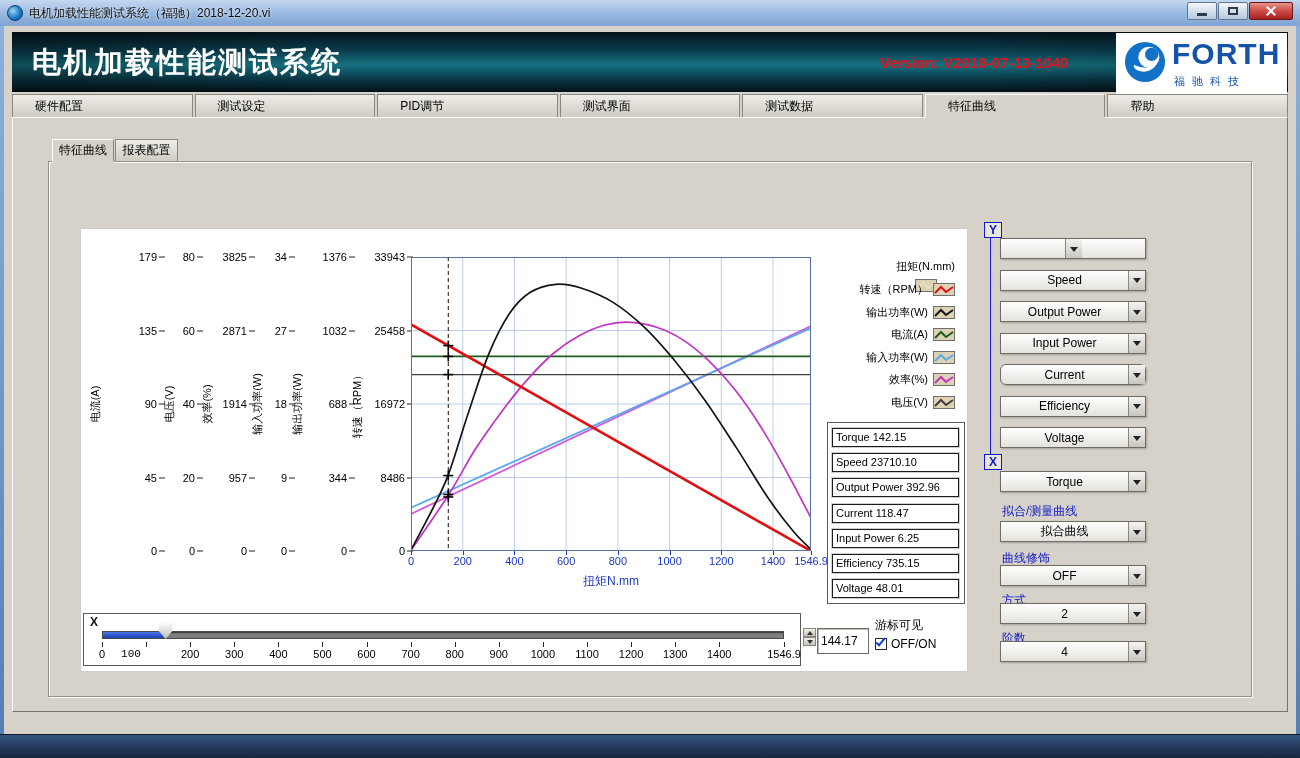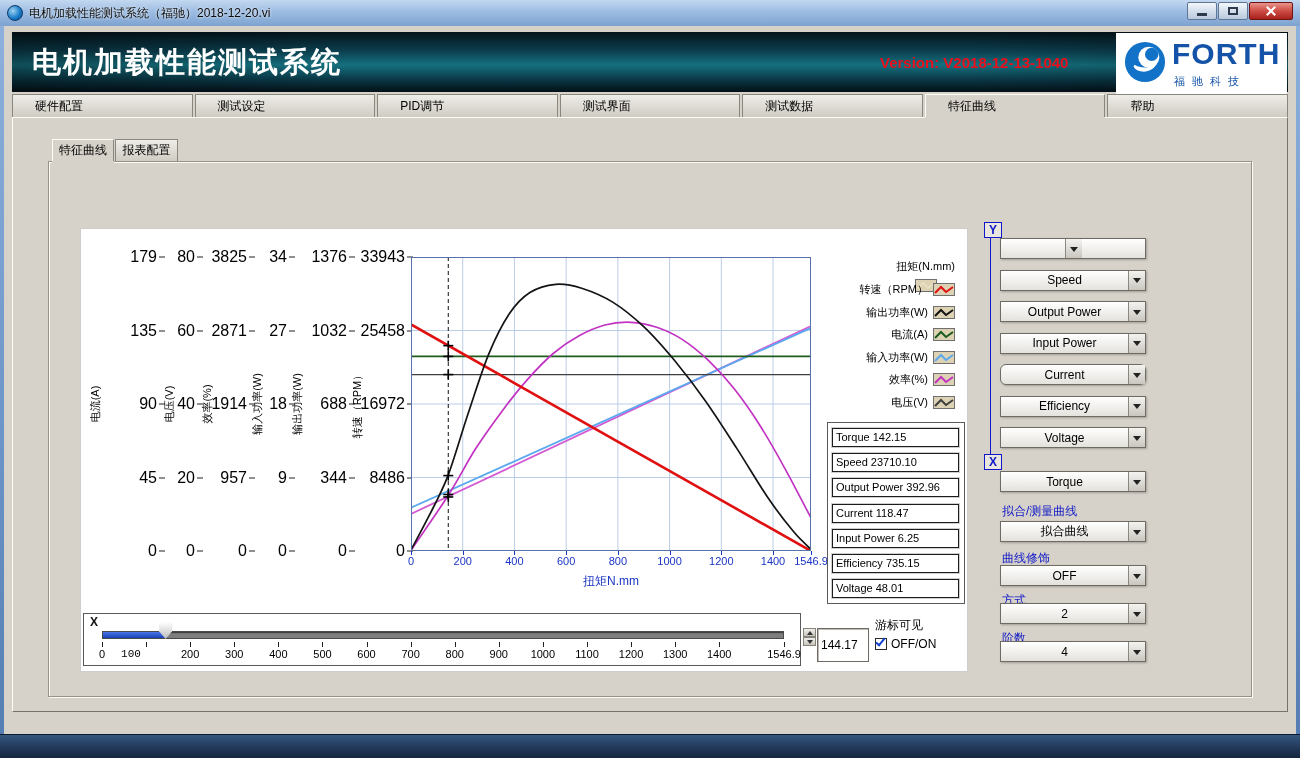--- a/index.html
+++ b/index.html
@@ -54,21 +54,21 @@
     background:linear-gradient(180deg,#efede8,#cfccc3); border:1px solid #8a877e; border-bottom:none; font-size:12px; z-index:2; }
   #subtab-0 { left:48px; top:113px; width:62px; background:#d6d2c9; border-top-color:#fcfbf8; border-left-color:#fcfbf8; box-shadow:0 2px 0 #d6d2c9; }
   #subtab-1 { left:111px; top:113px; width:63px; }
   #subpanel { position:absolute; left:44px; top:135px; width:1204px; height:536px;
     border:1px solid #96928a; box-shadow:inset 1px 1px 0 #fbfaf7,1px 1px 0 #fbfaf7; }
   
   #white-panel { position:absolute; left:76px; top:202px; width:888px; height:444px; background:#ffffff; border:1px solid #cdcdcd; }
   #yscales { position:absolute; left:0; top:28px; width:330px; height:294px; }
   .yscale-label { position:absolute; top:50%; transform:translate(-50%,-50%) rotate(-90deg);
     white-space:nowrap; font-size:11px; color:#000; }
-  .ytick-num { position:absolute; transform:translateY(-50%); font-size:16px; color:#000; }
+  .ytick-num { position:absolute; transform:translateY(-50%); font-size:11px; color:#000; }
   .ytick-dash { position:absolute; width:6px; height:1px; background:#222; transform:translateY(-50%); }
   #plot-svg { position:absolute; left:330px; top:28px; background:#ffffff; }
   #xticks { position:absolute; left:330px; top:322px; width:400px; height:18px; }
   .xtick-mark { position:absolute; top:0; width:1px; height:4px; background:#1a35c4; }
   .xtick-num { position:absolute; top:4px; transform:translateX(-50%); font-size:11px; color:#1a35c4; }
   #x-axis-title { position:absolute; left:330px; top:344px; width:400px; text-align:center; font-size:12px; color:#1a35c4; }
   #legend { position:absolute; left:716px; top:28px; width:162px; height:162px; }
   .legend-row { position:absolute; right:4px; height:16px; display:flex; align-items:center; gap:5px; }
   .legend-label { font-size:11px; color:#000; white-space:nowrap; }
   .legend-swatch { width:22px; height:13px; background:#ddd3b4; border:1px solid #6f6f6f; display:block; }
@@ -86,21 +86,21 @@
     clip-path:polygon(0 0,100% 0,100% 55%,50% 100%,0 55%); filter:drop-shadow(0 0 1px #333); }
   #slider-ticks { position:absolute; left:18px; top:28px; width:682px; height:24px; }
   .stick-mark { position:absolute; top:0; width:1px; height:5px; background:#222; }
   .stick-num { position:absolute; top:6px; transform:translateX(-50%); font-size:11px; color:#000; }
   #spinner { position:absolute; left:722px; top:399px; }
   .spin { width:13px; height:9px; background:linear-gradient(180deg,#f0efeb,#c6c3bb); border:1px solid #87847b;
     display:flex; align-items:center; justify-content:center; }
   .spin i { width:0; height:0; display:block; }
   .spin.up i { border:3px solid transparent; border-bottom:4px solid #333; margin-top:-3px; }
   .spin.down i { border:3px solid transparent; border-top:4px solid #333; margin-top:3px; }
-  #cursor-x-input { position:absolute; left:736px; top:399px; width:52px; height:34px; background:#fff;
+  #cursor-x-input { position:absolute; left:736px; top:399px; width:52px; height:26px; background:#fff;
     border:1px solid #6e6b64; box-shadow:inset 1px 1px 0 #bfbcb4; font-size:12px; padding:0 3px;
     font-family:"Liberation Sans","DejaVu Sans",sans-serif; }
   #cursor-visible-label { position:absolute; left:794px; top:388px; font-size:12px; color:#000; }
   #cursor-check { position:absolute; left:794px; top:408px; display:flex; align-items:center; gap:4px; }
   .checkbox { width:12px; height:12px; border:1px solid #2a2a2a; background:#fff; display:inline-block; position:relative; }
   .checkmark { position:absolute; left:2px; top:-3px; width:5px; height:10px;
     border:solid #1040cc; border-width:0 2px 2px 0; transform:rotate(40deg); }
   .check-label { font-size:12px; color:#000; }
   
   .axis-tag { position:absolute; font-size:12px; font-weight:bold; color:#1018c8;
@@ -132,21 +132,21 @@
     <div class="winbtn close">
         <div class="glyph-x"></div>
       </div>
   </div>
 </div>
 
 <div id="win">
 
   <div id="banner">
     <div id="banner-title">电机加载性能测试系统</div>
-    <div id="version"><span>Version:</span><span> V2018-12-13-1040</span></div>
+    <div id="version"><span>Version:</span><span> V2018-07-13-1040</span></div>
     <div id="logo-box">
       <svg id="logo-circle" width="42" height="42" viewBox="0 0 44 44">
         <circle cx="22" cy="22" r="21" fill="#1272c8"></circle>
         <circle cx="26" cy="17" r="11" fill="#ffffff"></circle>
         <circle cx="29" cy="14" r="7" fill="#1272c8"></circle>
         <path d="M10 27 C15 35 31 34 35 22 C30 28 19 30 11 25 Z" fill="#ffffff"></path>
       </svg>
       <div id="brand-name">FORTH</div>
       <div id="brand-sub">福驰科技</div>
     </div>

